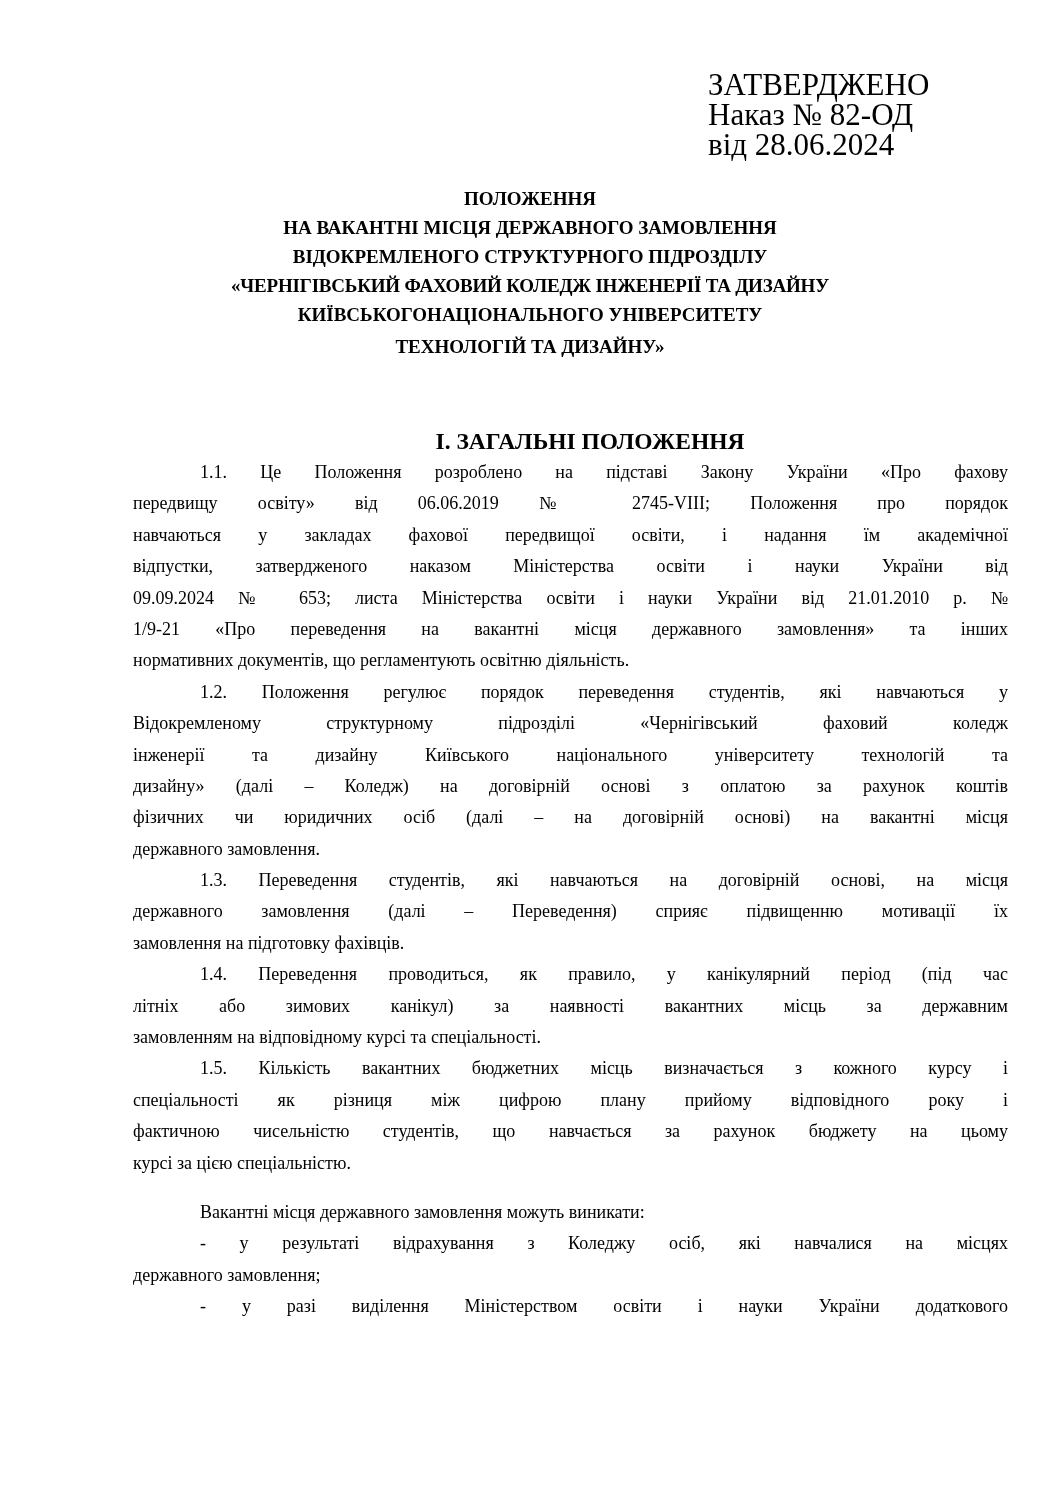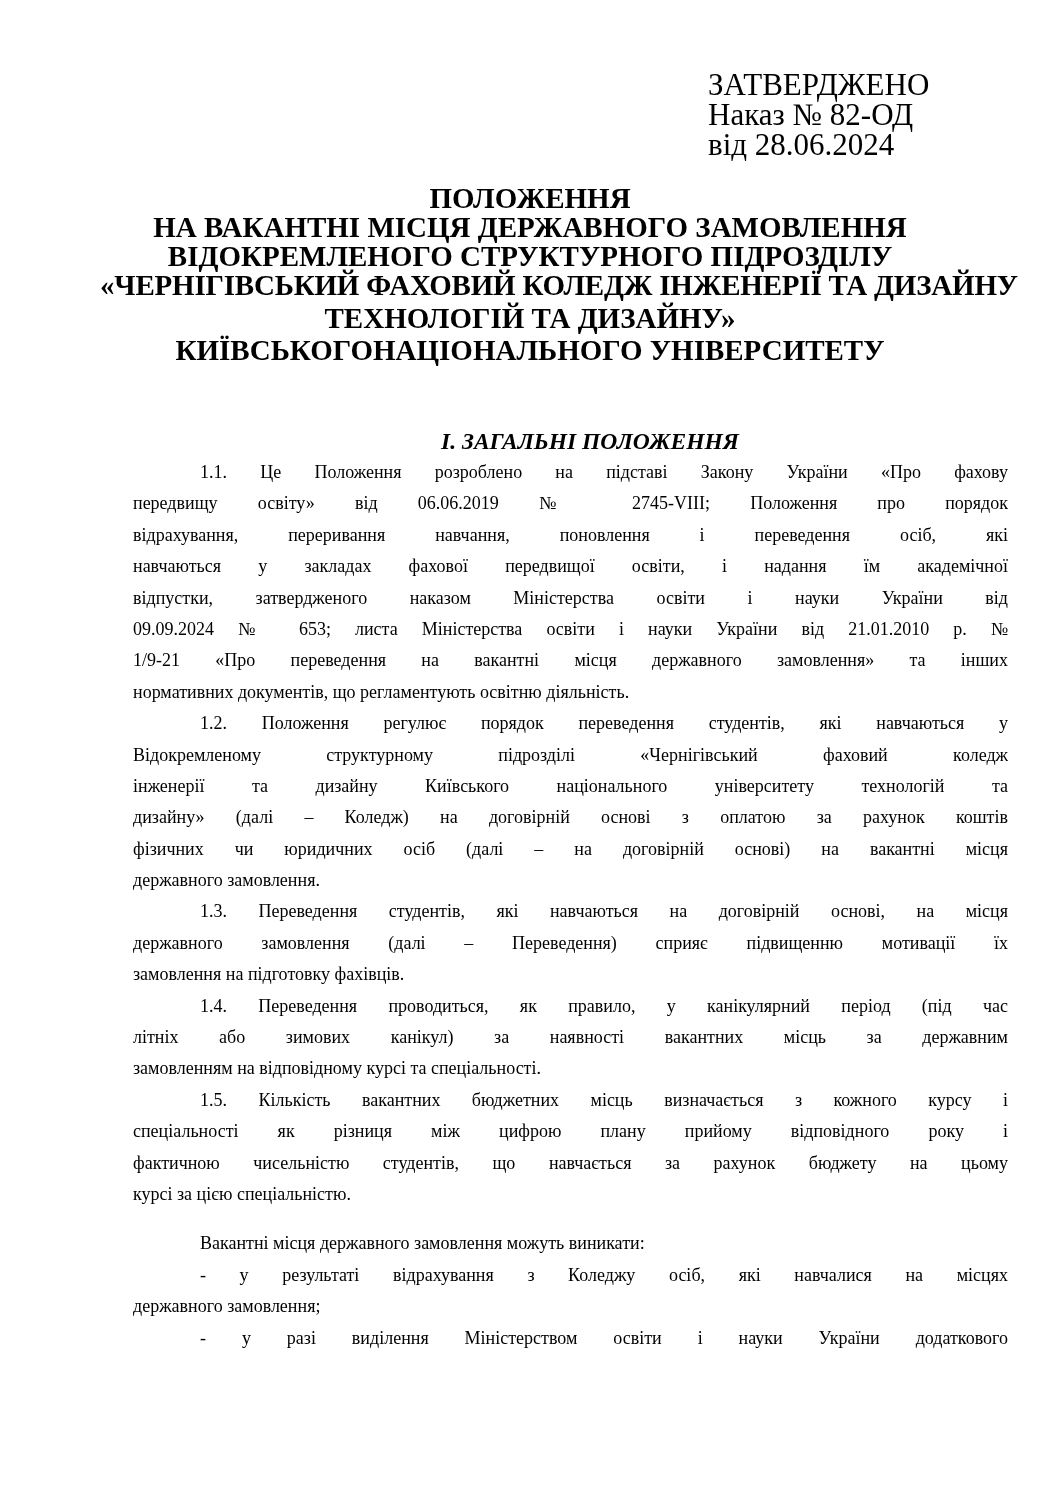--- a/index.html
+++ b/index.html
@@ -7,29 +7,29 @@
     width: 1059px; height: 1497px; position: relative; overflow: hidden;
     font-family: "Liberation Serif", "DejaVu Serif", serif; color: #000;
   }
   .approval {
     position: absolute; left: 708px; top: 70px;
     font-size: 31px; line-height: 30px;
   }
   .approval div { white-space: nowrap; }
   .title-block {
     position: absolute; left: 100px; width: 860px; top: 184px;
-    text-align: center; font-weight: bold; font-size: 29px;
+    text-align: center; font-weight: bold; font-size: 19px;
   }
   .title-block .tl { height: 29px; line-height: 29px; white-space: nowrap; }
   .title-block .tl.wide { letter-spacing: -0.2px; }
   .title-block .tl.gap { height: 36px; line-height: 36px; }
   .section-heading {
     position: absolute; left: 120px; width: 900px; top: 426px;
     text-align: center; font-weight: bold; font-size: 23.5px; line-height: 30px;
-    padding-left: 40px; box-sizing: border-box; font-style: italic;
+    padding-left: 40px; box-sizing: border-box;
   }
   .body-text {
     position: absolute; left: 133px; width: 875px; top: 457px;
     font-size: 18px;
   }
   .ln {
     height: 31.4px; line-height: 31.4px; white-space: nowrap;
     text-align: justify; text-align-last: justify; overflow: hidden;
   }
   .ln.last { text-align-last: left; }
@@ -43,30 +43,29 @@
   <div>ЗАТВЕРДЖЕНО</div>
   <div>Наказ № 82-ОД</div>
   <div>від 28.06.2024</div>
 </div>
 
 <div class="title-block">
   <div class="tl">ПОЛОЖЕННЯ</div>
   <div class="tl">НА ВАКАНТНІ МІСЦЯ ДЕРЖАВНОГО ЗАМОВЛЕННЯ</div>
   <div class="tl">ВІДОКРЕМЛЕНОГО СТРУКТУРНОГО ПІДРОЗДІЛУ</div>
   <div class="tl wide">«ЧЕРНІГІВСЬКИЙ ФАХОВИЙ КОЛЕДЖ ІНЖЕНЕРІЇ ТА ДИЗАЙНУ</div>
+  <div class="tl">КИЇВСЬКОГОНАЦІОНАЛЬНОГО УНІВЕРСИТЕТУ</div>
   <div class="tl gap">ТЕХНОЛОГІЙ ТА ДИЗАЙНУ»</div>
-  <div class="tl">КИЇВСЬКОГОНАЦІОНАЛЬНОГО УНІВЕРСИТЕТУ</div>
 </div>
 
 <div class="section-heading">І. ЗАГАЛЬНІ ПОЛОЖЕННЯ</div>
 
 <div class="body-text">
   <div class="ln indent">1.1. Це Положення розроблено на підставі Закону України «Про фахову</div>
   <div class="ln">передвищу освіту» від 06.06.2019 № 2745-VIII; Положення про порядок</div>
-  <div class="ln">відрахування, переривання навчання, поновлення і переведення осіб, які</div>
   <div class="ln">навчаються у закладах фахової передвищої освіти, і надання їм академічної</div>
   <div class="ln">відпустки, затвердженого наказом Міністерства освіти і науки України від</div>
   <div class="ln">09.09.2024 № 653; листа Міністерства освіти і науки України від 21.01.2010 р.   №</div>
   <div class="ln">1/9-21 «Про переведення на вакантні місця державного замовлення» та інших</div>
   <div class="ln last">нормативних документів, що регламентують освітню діяльність.</div>
 
   <div class="ln indent">1.2. Положення регулює порядок переведення студентів, які навчаються у</div>
   <div class="ln">Відокремленому структурному підрозділі «Чернігівський фаховий коледж</div>
   <div class="ln">інженерії та дизайну Київського національного університету технологій та</div>
   <div class="ln">дизайну» (далі – Коледж) на договірній основі з оплатою за рахунок коштів</div>

